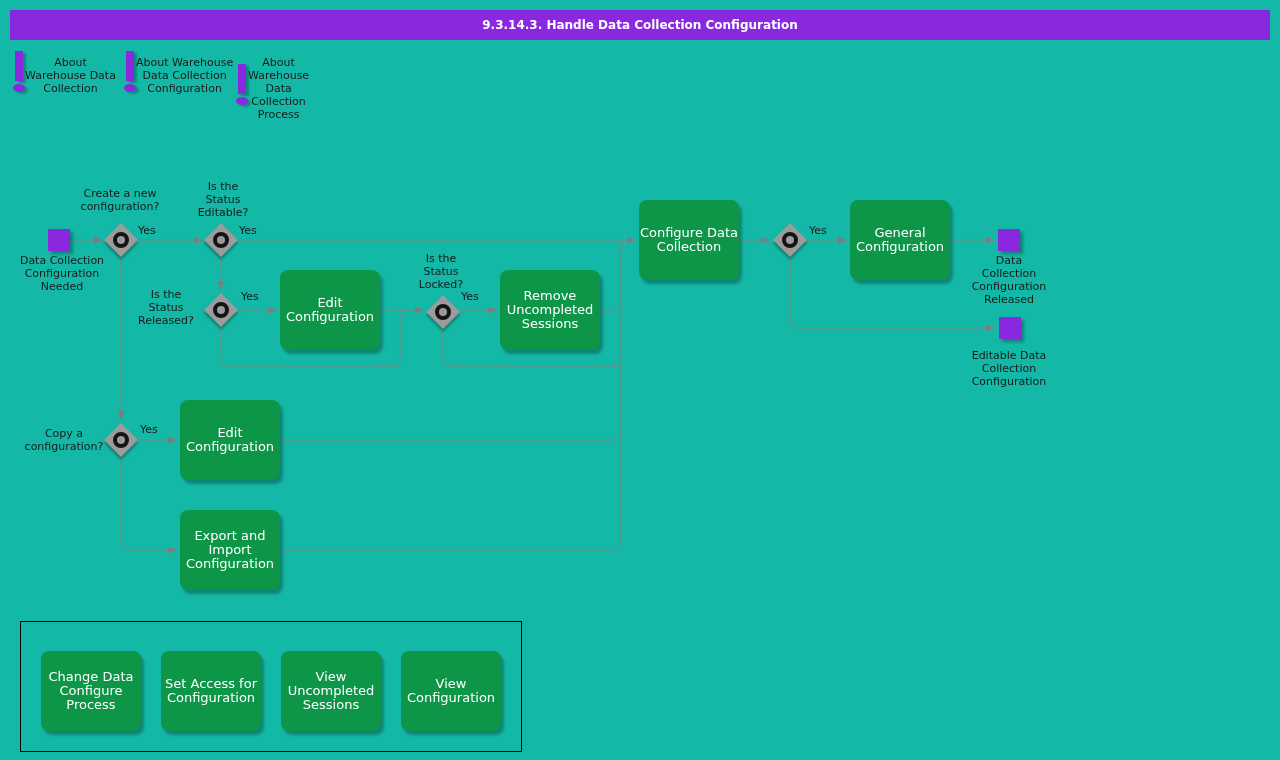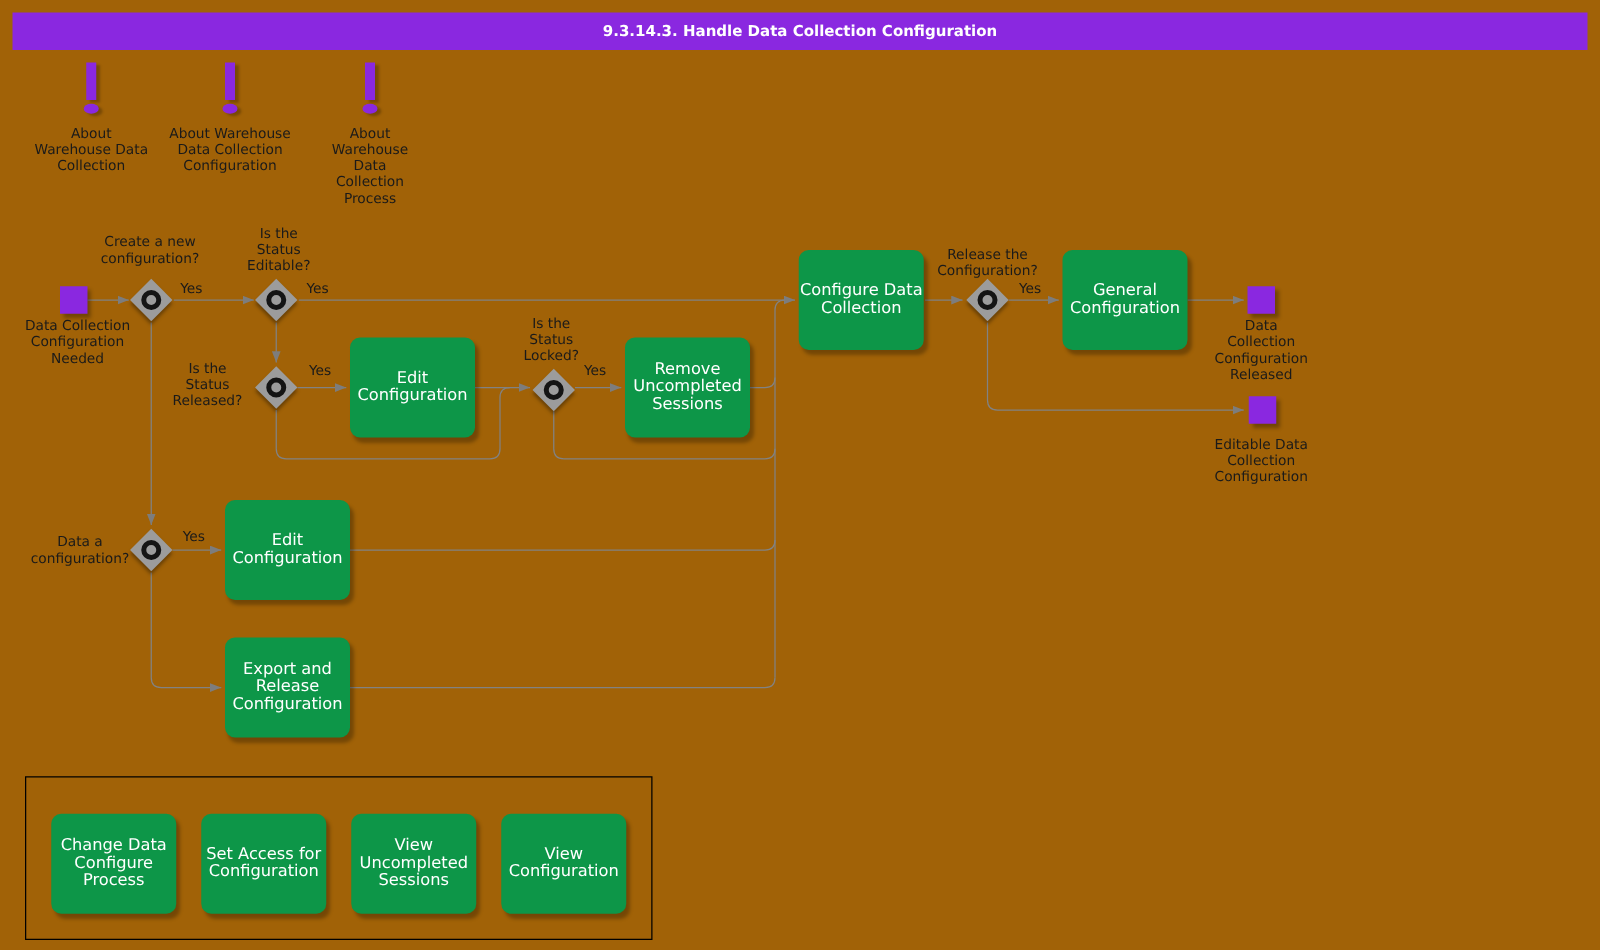--- a/index.html
+++ b/index.html
@@ -1,28 +1,28 @@
 <!DOCTYPE html>
 <html><head>
 <meta charset="utf-8">
 <style>
   html,body{margin:0;padding:0;background:#fff;}
-  .stage{position:relative;width:1280px;height:760px;background:#a16207;overflow:hidden;
+  .stage{position:relative;width:1280px;height:760px;background:#14b8a6;overflow:hidden;
          font-family:"DejaVu Sans","Liberation Sans",sans-serif;color:#1a1a1a;}
   .titlebar{position:absolute;left:10px;top:10px;width:1260px;height:30px;background:#8a28e0;
             display:flex;align-items:center;justify-content:center;}
   .titlebar span{color:#fff;font-size:12px;font-weight:bold;}
   .wires{position:absolute;left:0;top:0;width:1280px;height:760px;}
-  .note{position:absolute;top:50px;width:120px;display:flex;flex-direction:column;align-items:center;}
+  .note{position:absolute;top:50px;width:120px;display:flex;align-items:center;}
   .excl{height:44px;display:flex;flex-direction:column;align-items:center;}
   .excl-bar{width:8px;height:30px;background:#8a28e0;box-shadow:3px 2px 2px rgba(0,0,0,0.25);}
   .excl-dot{width:12px;height:8px;margin-top:3px;border-radius:50%;background:#8a28e0;box-shadow:3px 2px 2px rgba(0,0,0,0.25);}
   .note-label{margin-top:6px;font-size:11px;line-height:13px;text-align:center;white-space:pre-line;}
   .label{position:absolute;font-size:11px;line-height:13px;text-align:center;white-space:pre-line;}
-  .yes{position:absolute;width:30px;font-size:11px;line-height:12px;text-align:center;}
+  .yes{position:absolute;width:30px;font-size:11px;line-height:12px;text-align:left;}
   .task{position:absolute;width:100px;height:80px;background:#0d9648;border-radius:8px;
         box-shadow:3px 4px 3px rgba(0,0,0,0.28);color:#fff;font-size:13px;line-height:14px;
         display:flex;align-items:center;justify-content:center;text-align:center;white-space:pre-line;}
   .sq{position:absolute;width:22px;height:22px;background:#8a28e0;box-shadow:3px 3px 3px rgba(0,0,0,0.3);}
   .diamond{position:absolute;width:34px;height:34px;}
   .d-shape{position:absolute;left:5px;top:5px;width:24px;height:24px;background:#9c9c9c;
            transform:rotate(45deg);box-shadow:2px 2px 3px rgba(0,0,0,0.35);}
   .d-ring{position:absolute;left:50%;top:50%;width:16px;height:16px;margin:-8px 0 0 -8px;
           border:4px solid #141414;border-radius:50%;box-sizing:border-box;}
   .ga-box{position:absolute;left:20px;top:621px;width:500px;height:129px;border:1px solid #000;}
@@ -143,23 +143,21 @@
 configuration?</div>
   <div class="label" style="left:173px;top:180px;width:100px">Is the
 Status
 Editable?</div>
   <div class="label" style="left:116px;top:288px;width:100px">Is the
 Status
 Released?</div>
   <div class="label" style="left:391px;top:252px;width:100px">Is the
 Status
 Locked?</div>
-  <div class="label" style="left:715px;top:197px;width:150px">Release the
-Configuration?</div>
-  <div class="label" style="left:4px;top:427px;width:120px">Data a
+  <div class="label" style="left:4px;top:427px;width:120px">Copy a
 configuration?</div>
 
   <div class="yes" style="left:138px;top:225px">Yes</div>
   <div class="yes" style="left:239px;top:225px">Yes</div>
   <div class="yes" style="left:241px;top:291px">Yes</div>
   <div class="yes" style="left:461px;top:291px">Yes</div>
   <div class="yes" style="left:809px;top:225px">Yes</div>
   <div class="yes" style="left:140px;top:424px">Yes</div>
 
   <div class="task" style="left:280px;top:270px">Edit
@@ -167,21 +165,21 @@
   <div class="task" style="left:500px;top:270px">Remove
 Uncompleted
 Sessions</div>
   <div class="task" style="left:639px;top:200px">Configure Data
 Collection</div>
   <div class="task" style="left:850px;top:200px">General
 Configuration</div>
   <div class="task" style="left:180px;top:400px">Edit
 Configuration</div>
   <div class="task" style="left:180px;top:510px">Export and
-Release
+Import
 Configuration</div>
 
   <div class="ga-box">
     <div class="task ga-item" style="left:20px">Change Data
 Configure
 Process</div>
     <div class="task ga-item" style="left:140px">Set Access for
 Configuration</div>
     <div class="task ga-item" style="left:260px">View
 Uncompleted

